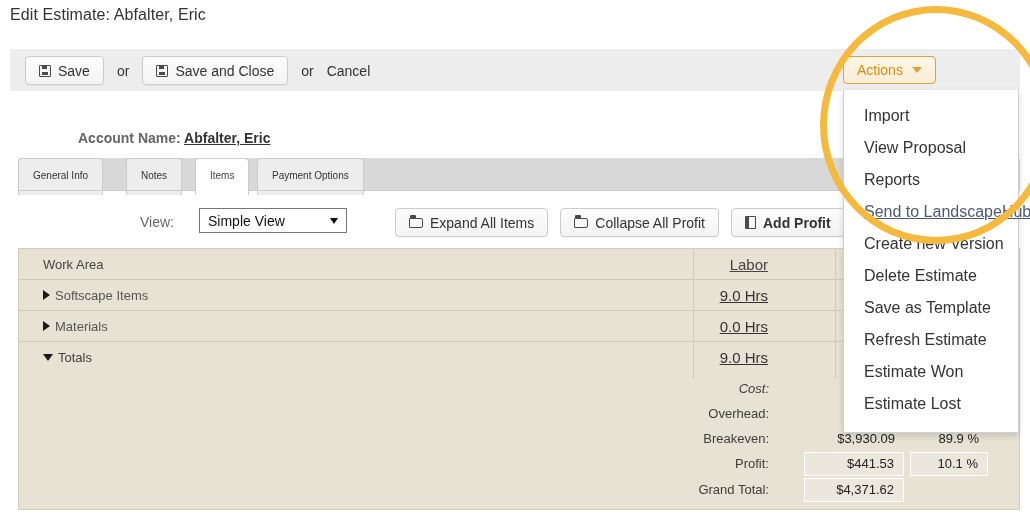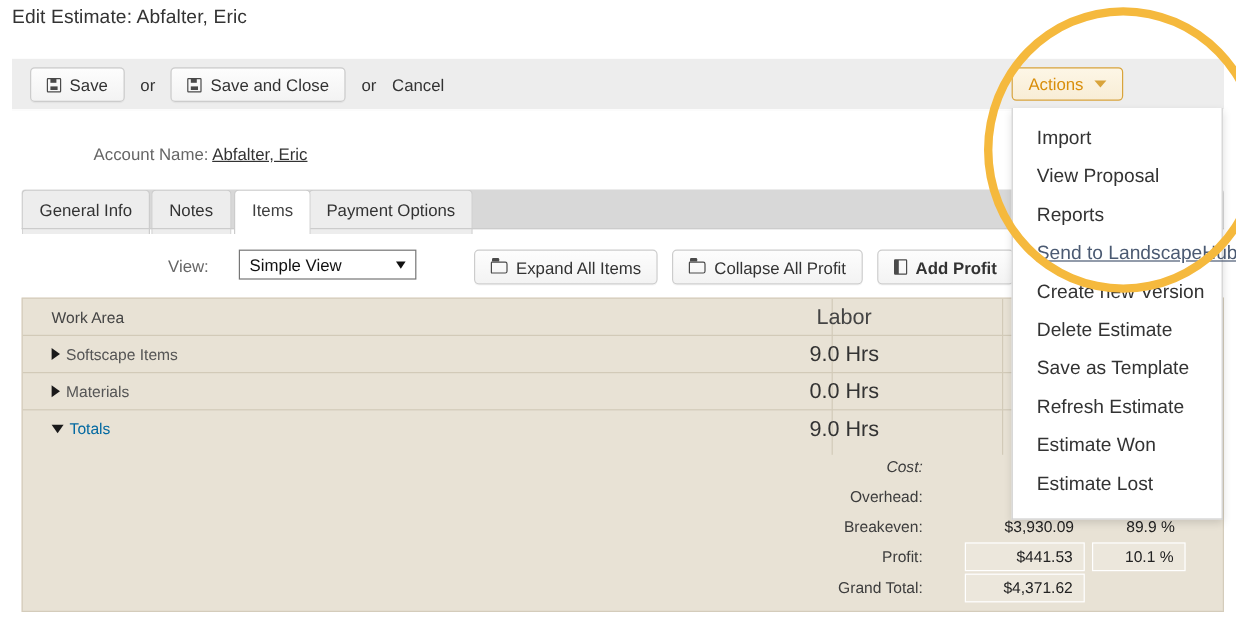--- a/index.html
+++ b/index.html
@@ -126,24 +126,25 @@
     white-space: nowrap;
   }
   .menu-item.hover {
     color: #4b5a72;
     text-decoration: underline;
   }
 
   
   .account-line {
     position: absolute;
-    left: 78px; top: 120px;
+    left: 78px; top: 130px;
     font-size: 14px;
     color: #666666;
     white-space: nowrap;
+    font-weight: bold;
   }
   .account-line a {
     color: #333333;
     text-decoration: underline;
     cursor: pointer;
   }
 
   
   .tabstrip {
     position: absolute;
@@ -155,21 +156,21 @@
   .tab {
     position: absolute;
     top: 0;
     height: 37px;
     line-height: 33px;
     padding: 0 14px;
     background: #ededed;
     border: 1px solid #cccccc;
     border-bottom: none;
     border-radius: 4px 4px 0 0;
-    font-size: 14px;
+    font-size: 10px;
     color: #333333;
     cursor: pointer;
     white-space: nowrap;
   }
   .tab.active {
     background: #ffffff;
     color: #404040;
     font-weight: normal;
     z-index: 5;
   }
@@ -265,45 +266,46 @@
     position: absolute;
     left: 24px;
     font-size: 13px;
     color: #555555;
     display: flex;
     align-items: center;
     gap: 5px;
     white-space: nowrap;
   }
   .c-name.header { color: #444444; left: 24px; }
-  .c-name.strong { color: #0369a1; }
+  .c-name.strong { color: #404040; }
   .tri-right {
     width: 0; height: 0;
     border-top: 5px solid transparent;
     border-bottom: 5px solid transparent;
     border-left: 7px solid #1a1a1a;
     cursor: pointer;
     flex: none;
   }
   .tri-down {
     width: 0; height: 0;
     border-left: 5px solid transparent;
     border-right: 5px solid transparent;
     border-top: 7px solid #1a1a1a;
     cursor: pointer;
     flex: none;
   }
   .c-labor {
     position: absolute;
     left: 620px;
     width: 140px;
-    text-align: center;
+    text-align: right;
     padding-right: 11px;
-    font-size: 18px;
-    color: #333333;
+    font-size: 15px;
+    color: #333333;
+    text-decoration: underline;
   }
   .c-total {
     position: absolute;
     left: 762px;
     width: 140px;
     text-align: right;
     padding-right: 11px;
     font-size: 13px;
     color: #333333;
   }

